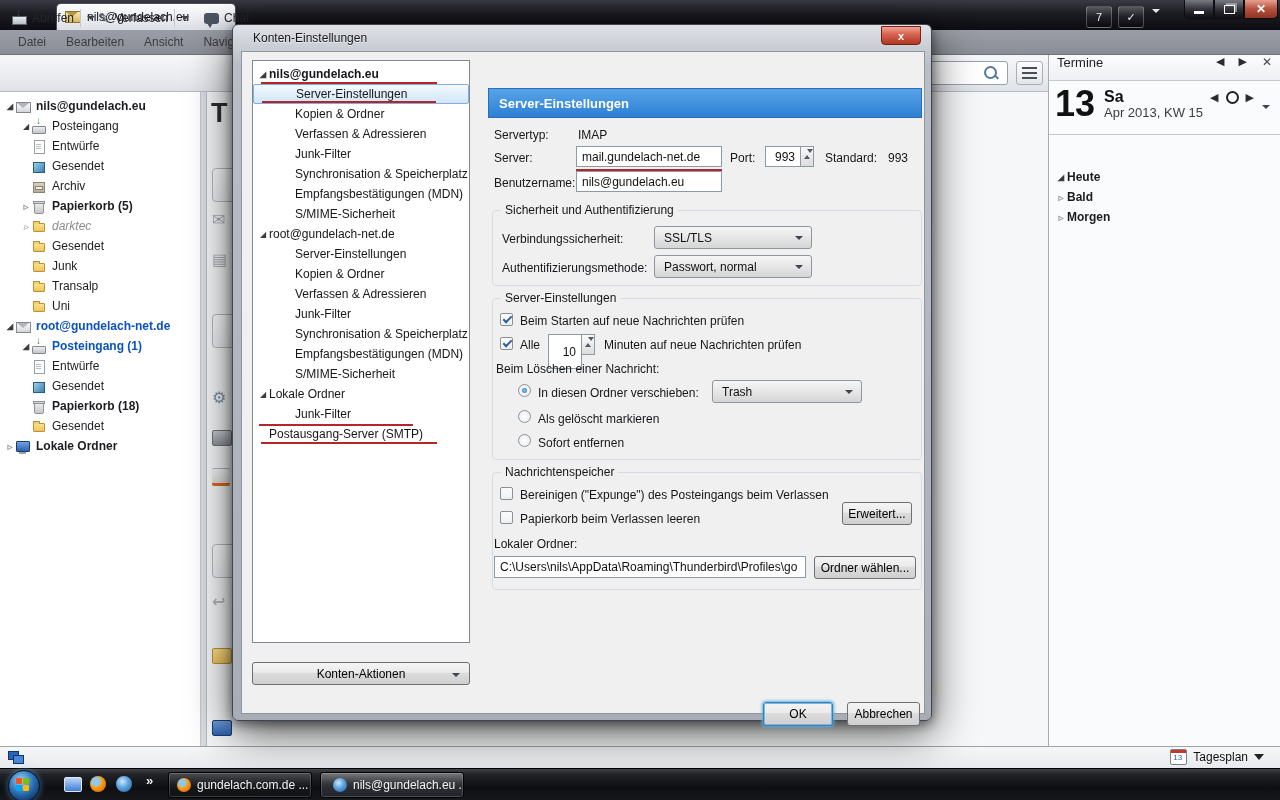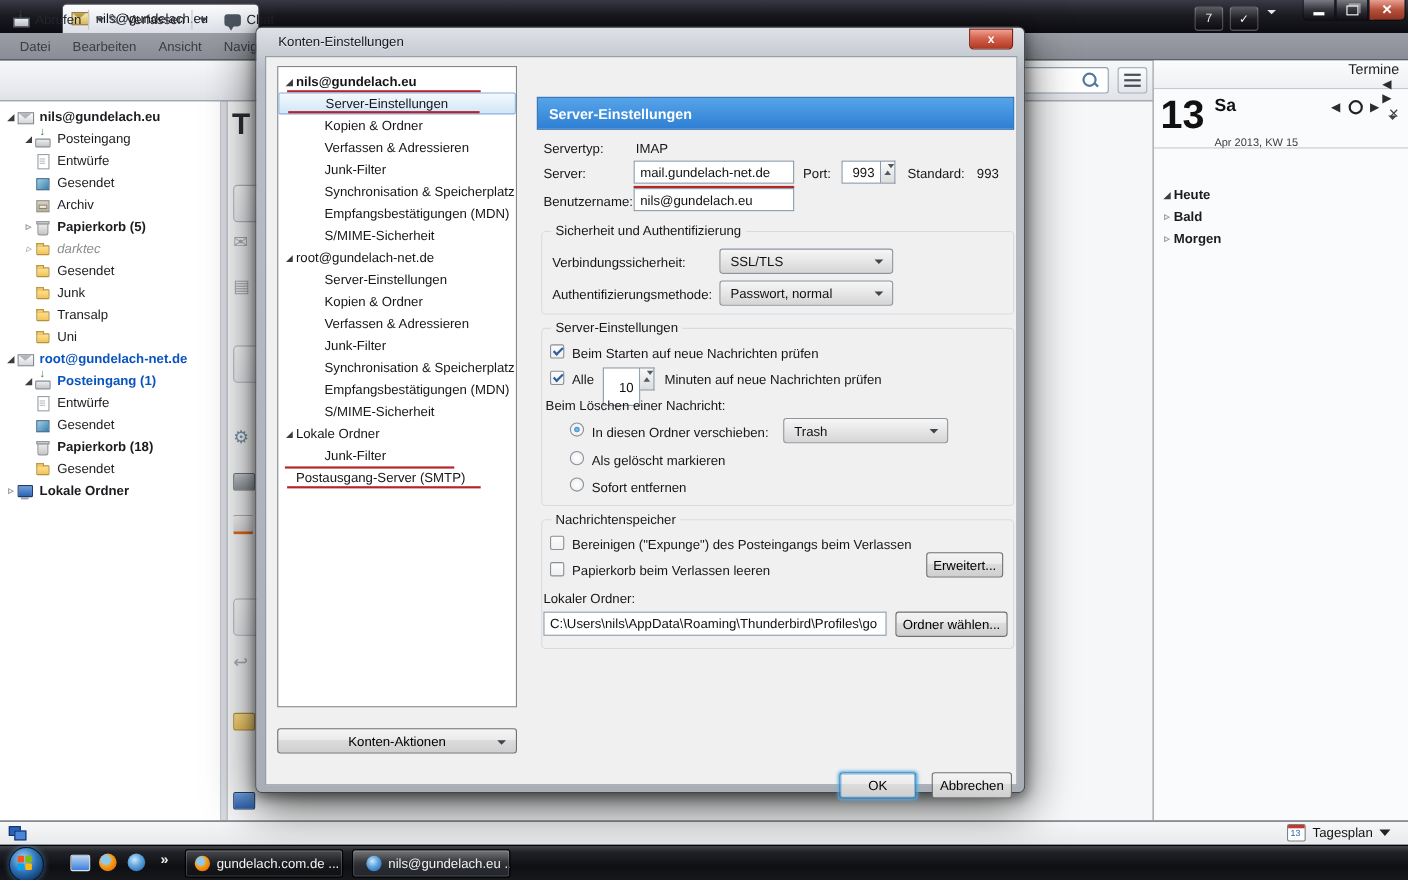--- a/index.html
+++ b/index.html
@@ -86,28 +86,28 @@
   
   .startpage{left:207px;top:92px;width:841px;height:654px;background:#f6f7f8;overflow:hidden;}
   .bigT{position:absolute;left:4px;top:6px;font-size:27px;font-weight:bold;color:#2c2e33;}
   .sp{position:absolute;left:5px;color:#a8aeb6;}
   .sp.box{width:22px;height:32px;border:1px solid #b4bac2;border-radius:4px;background:linear-gradient(#fcfcfd,#eceef2);}
   .sp.glyph{font-size:16px;}
   .sp.sq{width:18px;height:14px;border-radius:2px;}
 
   
   .todaypane{left:1048px;top:55px;width:232px;height:691px;background:#fafbfc;border-left:1px solid #a9adb3;box-sizing:border-box;}
-  .tp-head{position:absolute;left:0;top:0;width:100%;height:26px;border-bottom:1px solid #c6cace;background:linear-gradient(#fbfcfd,#eef0f3);display:flex;align-items:flex-end;box-sizing:border-box;padding:0 8px;flex-direction:column;}
+  .tp-head{position:absolute;left:0;top:0;width:100%;height:26px;border-bottom:1px solid #c6cace;background:linear-gradient(#fbfcfd,#eef0f3);display:flex;align-items:flex-start;box-sizing:border-box;padding:0 8px;}
   .tp-head .t{font-size:13px;color:#222;flex:1;}
   .navtri{font-size:11px;color:#2c2c30;padding:0 7px;}
   .tp-x{font-size:12px;color:#444;padding-left:8px;}
   .tp-date{position:absolute;left:0;top:26px;width:100%;height:54px;border-bottom:1px solid #c6cace;box-sizing:border-box;}
   .dn{position:absolute;left:6px;top:2px;font-size:36px;font-weight:bold;color:#111;}
   .dday{position:absolute;left:55px;top:7px;font-size:16px;font-weight:bold;color:#111;}
-  .dline{position:absolute;left:55px;top:44px;font-size:10px;color:#3c3c40;}
+  .dline{position:absolute;left:55px;top:24px;font-size:13px;color:#3c3c40;}
   .tp-nav{position:absolute;right:26px;top:10px;display:flex;align-items:center;gap:7px;}
   .tp-dot{width:9px;height:9px;border:2px solid #222;border-radius:50%;}
   .tp-ddm{position:absolute;right:10px;top:28px;}
   .tp-new{position:absolute;left:0;top:80px;width:100%;height:26px;border-bottom:1px solid #c6cace;background:linear-gradient(#fcfcfd,#ededf0);display:flex;align-items:center;gap:7px;padding:0 8px;box-sizing:border-box;}
   .cal-plus{width:14px;height:13px;border:1px solid #55585e;background:#fff;position:relative;border-radius:2px;}
   .cal-plus::before{content:"";position:absolute;left:0;top:0;width:100%;height:3px;background:#6a6e75;}
   .cal-plus::after{content:"+";position:absolute;left:3.5px;top:1px;font-size:10px;font-weight:bold;color:#2c2c30;}
   .tp-sections{position:absolute;left:0;top:112px;width:100%;}
   .tp-row{display:flex;align-items:center;height:20px;padding-left:6px;font-weight:bold;color:#1c1c20;}
 

